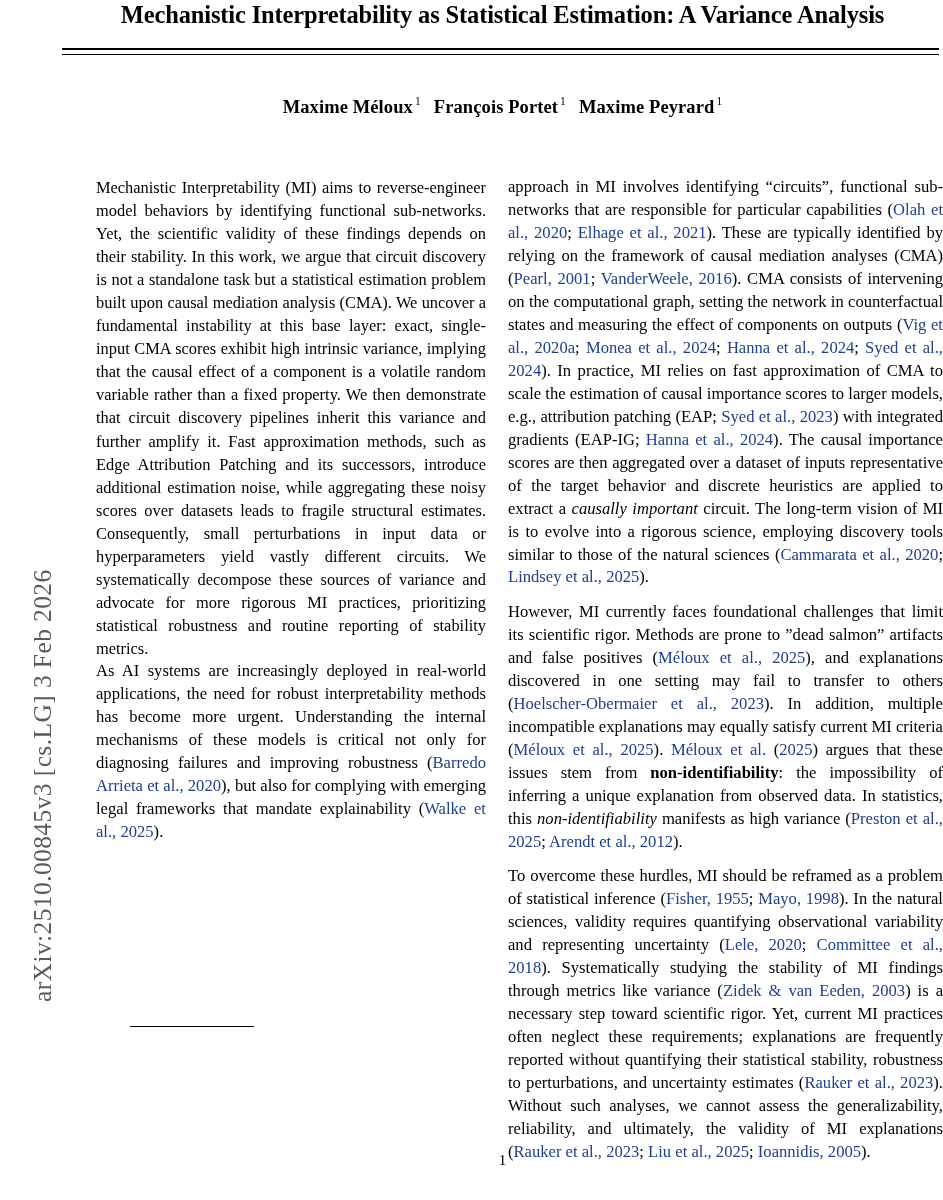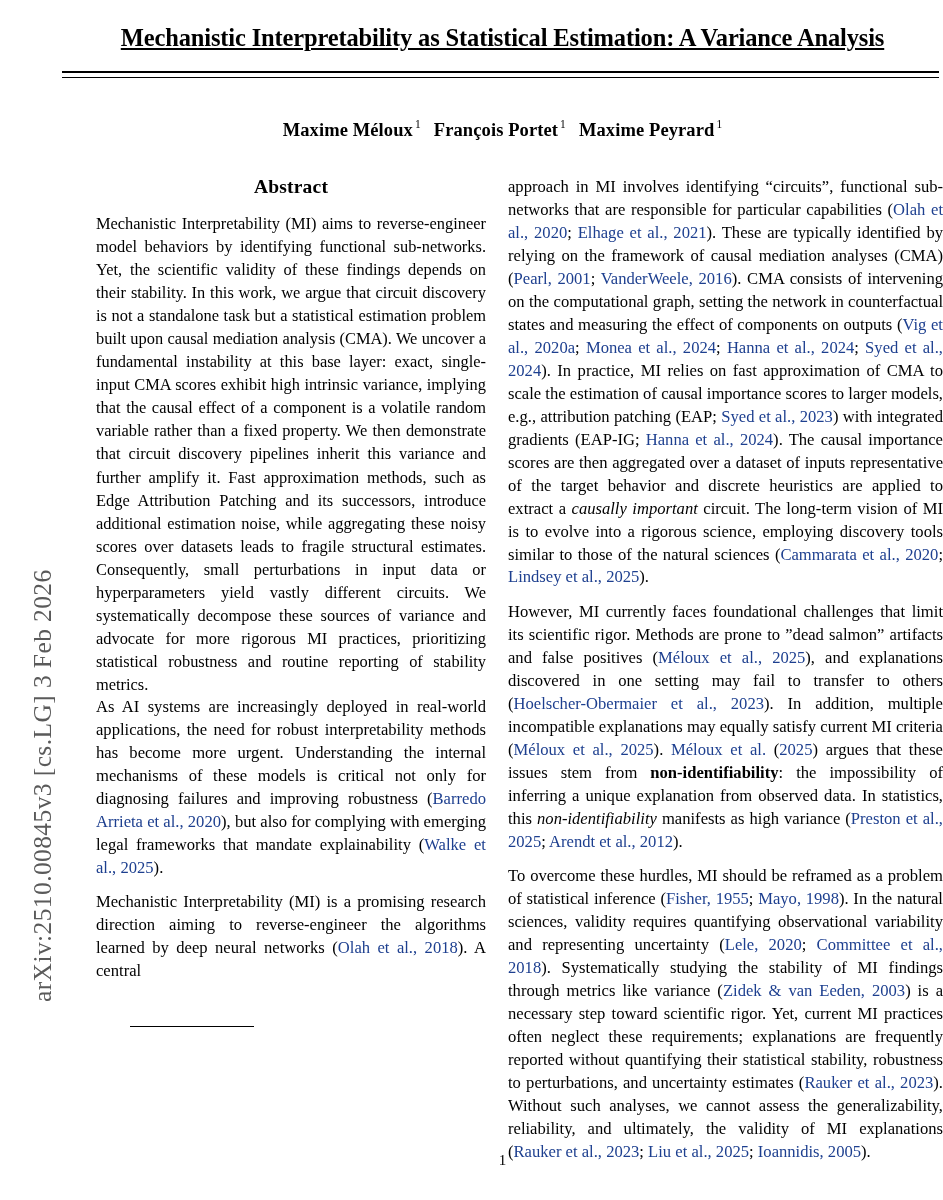--- a/index.html
+++ b/index.html
@@ -43,22 +43,20 @@
   #page {
     position: absolute;
     left: 62px;
     top: 0px;
     width: 881px;
     height: 1200px;
   }
 
   
   #title-block {
-    padding-top: 23px;
-    text-decoration: underline;
   }
   #paper-title {
     font-size: 24.5px;
     font-weight: bold;
     text-align: center;
     line-height: 1.2;
     letter-spacing: -0.15px;
     margin: 0;
     padding: 0 4px;
   }
@@ -200,27 +198,25 @@
     <div class="rule-double"></div>
   </div>
 
   <div id="authors">
     <span class="author"><span>Maxime Méloux</span><sup class="aff-mark">1</sup></span><span class="gap"></span><span class="author"><span>François Portet</span><sup class="aff-mark">1</sup></span><span class="gap"></span><span class="author"><span>Maxime Peyrard</span><sup class="aff-mark">1</sup></span>
   </div>
 
   <div id="columns">
 
     <div class="col" id="col-left">
-      <div id="abstract-heading">Abstract</div>
       <div class="abstract-body">
         <p>Mechanistic Interpretability (MI) aims to reverse-engineer model behaviors by identifying functional sub-networks. Yet, the scientific validity of these findings depends on their stability. In this work, we argue that circuit discovery is not a standalone task but a statistical estimation problem built upon causal mediation analysis (CMA). We uncover a fundamental instability at this base layer: exact, single-input CMA scores exhibit high intrinsic variance, implying that the causal effect of a component is a volatile random variable rather than a fixed property. We then demonstrate that circuit discovery pipelines inherit this variance and further amplify it. Fast approximation methods, such as Edge Attribution Patching and its successors, introduce additional estimation noise, while aggregating these noisy scores over datasets leads to fragile structural estimates. Consequently, small perturbations in input data or hyperparameters yield vastly different circuits. We systematically decompose these sources of variance and advocate for more rigorous MI practices, prioritizing statistical robustness and routine reporting of stability metrics.</p>
       </div>
 
       <p class="body" id="intro-p1">As AI systems are increasingly deployed in real-world applications, the need for robust interpretability methods has become more urgent. Understanding the internal mechanisms of these models is critical not only for diagnosing failures and improving robustness (<span class="cite">Barredo Arrieta et al., 2020</span>), but also for complying with emerging legal frameworks that mandate explainability (<span class="cite">Walke et al., 2025</span>).</p>
-      <p class="body" id="intro-p2">Mechanistic Interpretability (MI) is a promising research direction aiming to reverse-engineer the algorithms learned by deep neural networks (<span class="cite">Olah et al., 2018</span>). A central</p>
 
       <div id="footnote-wrap">
         <div id="footnote-rule"></div>
       </div>
     </div>
 
     <div class="col" id="col-right">
       <p class="body">approach in MI involves identifying “circuits”, functional sub-networks that are responsible for particular capabilities (<span class="cite">Olah et al., 2020</span>; <span class="cite">Elhage et al., 2021</span>). These are typically identified by relying on the framework of causal mediation analyses (CMA) (<span class="cite">Pearl, 2001</span>; <span class="cite">VanderWeele, 2016</span>). CMA consists of intervening on the computational graph, setting the network in counterfactual states and measuring the effect of components on outputs (<span class="cite">Vig et al., 2020a</span>; <span class="cite">Monea et al., 2024</span>; <span class="cite">Hanna et al., 2024</span>; <span class="cite">Syed et al., 2024</span>). In practice, MI relies on fast approximation of CMA to scale the estimation of causal importance scores to larger models, e.g., attribution patching (EAP; <span class="cite">Syed et al., 2023</span>) with integrated gradients (EAP-IG; <span class="cite">Hanna et al., 2024</span>). The causal importance scores are then aggregated over a dataset of inputs representative of the target behavior and discrete heuristics are applied to extract a <span class="ital">causally important</span> circuit. The long-term vision of MI is to evolve into a rigorous science, employing discovery tools similar to those of the natural sciences (<span class="cite">Cammarata et al., 2020</span>; <span class="cite">Lindsey et al., 2025</span>).</p>
       <p class="body">However, MI currently faces foundational challenges that limit its scientific rigor. Methods are prone to ”dead salmon” artifacts and false positives (<span class="cite">Méloux et al., 2025</span>), and explanations discovered in one setting may fail to transfer to others (<span class="cite">Hoelscher-Obermaier et al., 2023</span>). In addition, multiple incompatible explanations may equally satisfy current MI criteria (<span class="cite">Méloux et al., 2025</span>). <span class="cite">Méloux et al.</span> (<span class="cite">2025</span>) argues that these issues stem from <span class="bold">non-identifiability</span>: the impossibility of inferring a unique explanation from observed data. In statistics, this <span class="ital">non-identifiability</span> manifests as high variance (<span class="cite">Preston et al., 2025</span>; <span class="cite">Arendt et al., 2012</span>).</p>
       <p class="body">To overcome these hurdles, MI should be reframed as a problem of statistical inference (<span class="cite">Fisher, 1955</span>; <span class="cite">Mayo, 1998</span>). In the natural sciences, validity requires quantifying observational variability and representing uncertainty (<span class="cite">Lele, 2020</span>; <span class="cite">Committee et al., 2018</span>). Systematically studying the stability of MI findings through metrics like variance (<span class="cite">Zidek &amp; van Eeden, 2003</span>) is a necessary step toward scientific rigor. Yet, current MI practices often neglect these requirements; explanations are frequently reported without quantifying their statistical stability, robustness to perturbations, and uncertainty estimates (<span class="cite">Rauker et al., 2023</span>). Without such analyses, we cannot assess the generalizability, reliability, and ultimately, the validity of MI explanations (<span class="cite">Rauker et al., 2023</span>; <span class="cite">Liu et al., 2025</span>; <span class="cite">Ioannidis, 2005</span>).</p>

